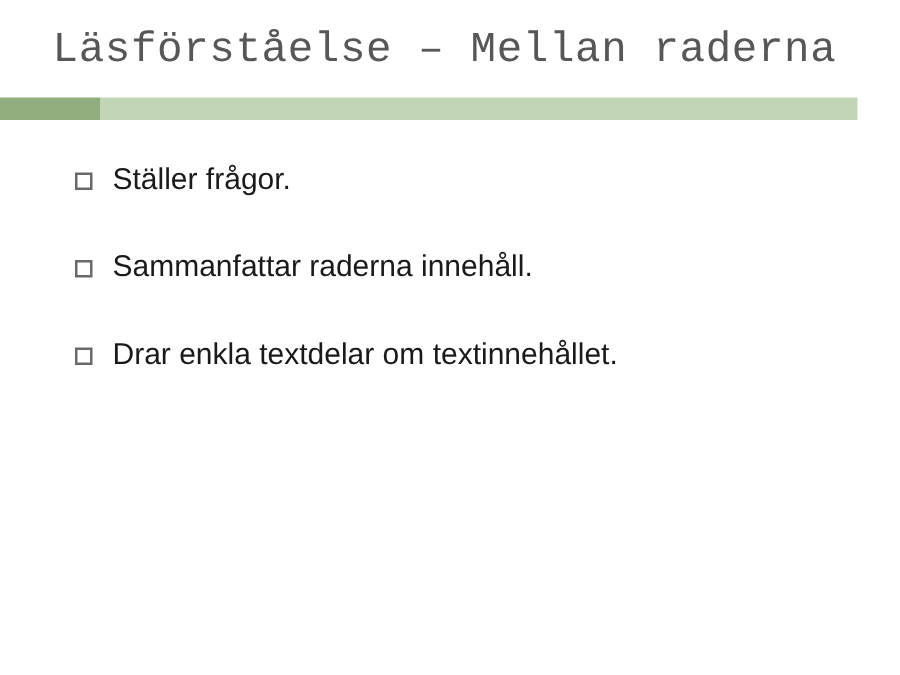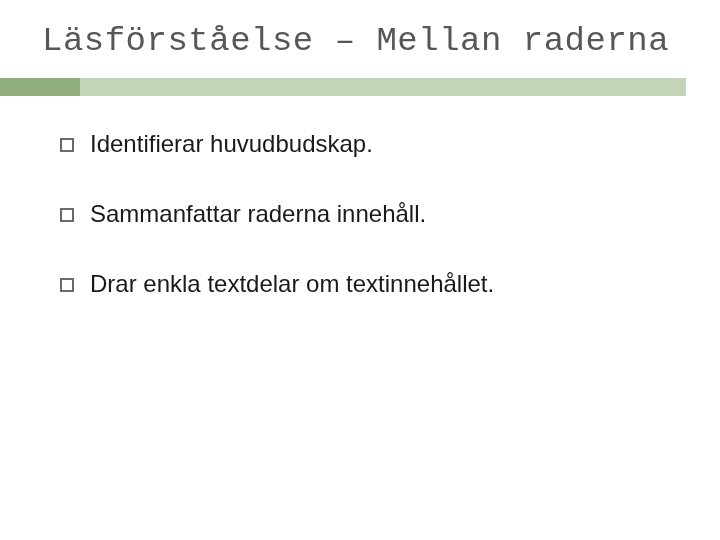--- a/index.html
+++ b/index.html
@@ -67,21 +67,21 @@
   <div class="title">Läsförståelse – Mellan raderna</div>
 
   <div class="underline-bar">
     <div class="underline-dark"></div>
     <div class="underline-light"></div>
   </div>
 
   <div class="content">
     <div class="bullet-row">
       <div class="bullet-box"></div>
-      <div class="bullet-text">Identifierar huvudbudskap.</div>
+      <div class="bullet-text">Ställer frågor.</div>
     </div>
     <div class="bullet-row">
       <div class="bullet-box"></div>
       <div class="bullet-text">Sammanfattar raderna innehåll.</div>
     </div>
     <div class="bullet-row">
       <div class="bullet-box"></div>
       <div class="bullet-text">Drar enkla textdelar om textinnehållet.</div>
     </div>
   </div>

